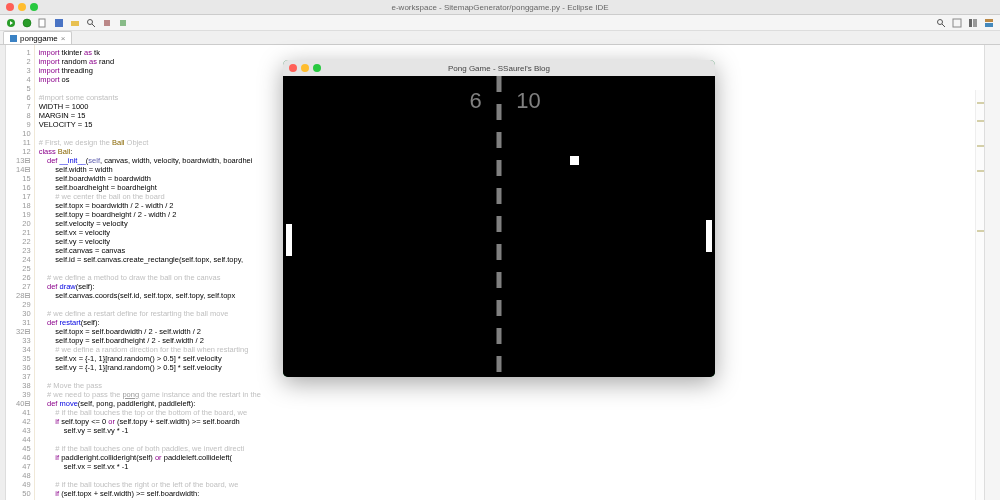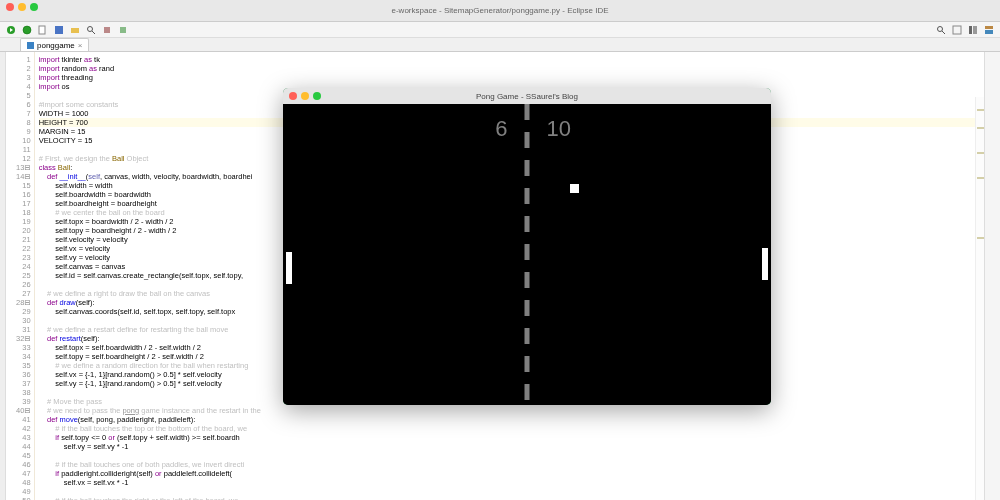--- a/index.html
+++ b/index.html
@@ -1,45 +1,45 @@
 <!DOCTYPE html>
 <html><head>
 <meta charset="utf-8">
 <style>
 *{margin:0;padding:0;box-sizing:border-box;font-family:Arial,Helvetica,sans-serif}
 body{background:#f0f0f0;width:1000px;height:500px;overflow:hidden;position:relative;font-size:10px}
-.titlebar{height:22px;background:#e8e8e8;border-bottom:1px solid #ccc;display:flex;align-items:center;justify-content:center;position:relative}
+.titlebar{height:15px;background:#e8e8e8;border-bottom:1px solid #ccc;display:flex;align-items:center;justify-content:center;position:relative}
 .traffic{position:absolute;left:6px;top:3px;display:flex;gap:4px}
 .dot{width:8px;height:8px;border-radius:50%}
 .r{background:#ff5f57}.y{background:#ffbd2e}.g{background:#28c940}
 .title{font-size:8px;color:#666}
 .toolbar{height:16px;background:#f5f5f5;border-bottom:1px solid #ddd;display:flex;align-items:center;padding:0 6px;gap:4px;justify-content:space-between}
 .tb-left{display:flex;gap:6px;align-items:center}
 .tb-right{display:flex;gap:6px;align-items:center}
 .tb-ic{width:10px;height:10px;color:#666}
-.tabs{height:14px;background:#f0f0f0;border-bottom:1px solid #ccc;display:flex;align-items:flex-end;padding-left:20px}
+.tabs{height:14px;background:#f0f0f0;border-bottom:1px solid #ccc;display:flex;align-items:flex-end;padding-left:3px}
 .tab{height:13px;background:#fff;border:1px solid #ccc;border-bottom:none;padding:0 6px;display:flex;align-items:center;gap:3px;font-size:8px;border-radius:2px 2px 0 0}
 .tab-ic{width:7px;height:7px;background:#3b82c4}
 .tab-x{color:#888;cursor:pointer;font-size:8px}
 .main{display:flex;height:455px}
 .gutter{width:6px;background:#eee;border-right:1px solid #ddd}
 .editor{flex:1;background:#fff;position:relative;overflow:hidden}
 .codearea{display:flex;font-family:Menlo,Consolas,monospace;font-size:7.5px;line-height:9px;white-space:pre}
 .lnums{background:#fff;color:#999;text-align:right;padding:3px 3px 3px 10px;user-select:none;border-right:1px solid #f0e8d8}
 .lnums .fold{color:#888}
 .code{padding:3px 0 3px 4px;flex:1;background:#fff}
 .kw{color:#8b008b}
 .com{color:#c0c0c0}
 .cls{color:#886600}
 .fn{color:#0000e0}
 .slf{color:#5f5faf}
 .hl{color:#999;text-decoration:underline}
 .hlbg{background:#fffce8;display:block}
 .sidebar{width:16px;background:#f5f5f5;border-left:1px solid #ddd}
-.ponwin{position:absolute;left:283px;top:88px;width:488px;height:317px;background:#15803d;border-radius:5px;box-shadow:0 6px 24px rgba(0,0,0,.35);overflow:hidden}
+.ponwin{position:absolute;left:283px;top:60px;width:432px;height:317px;background:#15803d;border-radius:5px;box-shadow:0 6px 24px rgba(0,0,0,.35);overflow:hidden}
 .ponbar{height:16px;background:#e5e5e5;display:flex;align-items:center;justify-content:center;position:relative}
 .ponbar .traffic{top:4px}
 .pon-title{font-size:8px;color:#444}
 .board{height:301px;background:#000;position:relative}
 .net{position:absolute;left:50%;top:0;bottom:0;width:5px;transform:translateX(-50%);background:repeating-linear-gradient(to bottom,#808080 0 16px,transparent 16px 28px)}
 .score{position:absolute;top:12px;color:#808080;font-size:22px;font-family:Arial,sans-serif;font-weight:400}
 .sl{right:54%}
 .sr{left:54%}
 .paddle{position:absolute;width:6px;height:32px;background:#fff}
 .pl{left:3px;top:148px}
@@ -187,39 +187,39 @@
 65
 66
 </div>
       <div class="code" id="codecol"><span class="kw">import</span> tkinter <span class="kw">as</span> tk
 <span class="kw">import</span> random <span class="kw">as</span> rand
 <span class="kw">import</span> threading
 <span class="kw">import</span> os
 
 <span class="com">#import some constants</span>
 WIDTH = 1000
-<span class="hlbg">HEIGHT = 700</span>MARGIN = 15
+MARGIN = 15
 VELOCITY = 15
 
 <span class="com"># First, we design the </span><span class="cls">Ball</span><span class="com"> Object</span>
 <span class="kw">class</span> <span class="cls">Ball</span>:
     <span class="kw">def</span> <span class="fn">__init__</span>(<span class="slf">self</span>, canvas, width, velocity, boardwidth, boardhei
         self.width = width
         self.boardwidth = boardwidth
         self.boardheight = boardheight
         <span class="com"># we center the ball on the board</span>
         self.topx = boardwidth / 2 - width / 2
         self.topy = boardheight / 2 - width / 2
         self.velocity = velocity
         self.vx = velocity
         self.vy = velocity
         self.canvas = canvas
         self.id = self.canvas.create_rectangle(self.topx, self.topy,
 
-    <span class="com"># we define a right to draw the ball on the canvas</span>
+    <span class="com"># we define a method to draw the ball on the canvas</span>
     <span class="kw">def</span> <span class="fn">draw</span>(self):
         self.canvas.coords(self.id, self.topx, self.topy, self.topx
 
     <span class="com"># we define a restart define for restarting the ball move</span>
     <span class="kw">def</span> <span class="fn">restart</span>(self):
         self.topx = self.boardwidth / 2 - self.width / 2
         self.topy = self.boardheight / 2 - self.width / 2
         <span class="com"># we define a random direction for the ball when restarting</span>
         self.vx = {-1, 1}[rand.random() &gt; 0.5] * self.velocity
         self.vy = {-1, 1}[rand.random() &gt; 0.5] * self.velocity

